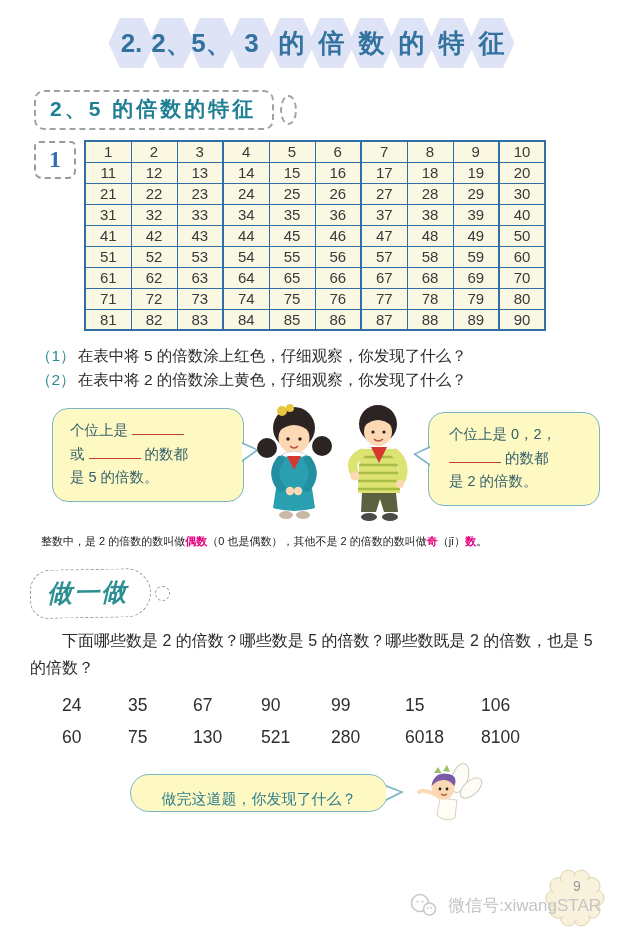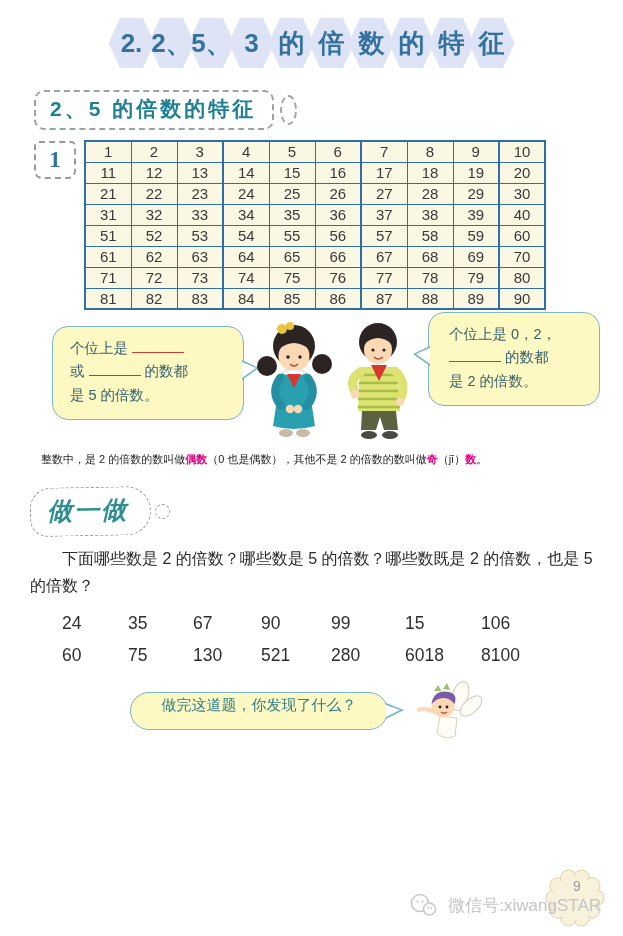--- a/index.html
+++ b/index.html
@@ -32,21 +32,21 @@
 
   
   .questions { margin:13px 0 0 36px; font-size:15.5px; line-height:1.55; }
   .q-num { color:#2e8b8d; margin-right:2px; }
 
   
   .kids { position:relative; height:130px; margin-top:2px; }
   .bubble { position:absolute; background:#fef9c3; border:1.5px solid #7ab6c5; border-radius:16px;
             font-size:14.5px; color:#35616b; line-height:1.62; }
   .bubble-girl { left:52px; top:14px; width:192px; height:94px; padding:10px 10px 6px 17px; }
-  .bubble-boy  { left:428px; top:0; width:172px; height:94px; padding:10px 10px 6px 20px; }
+  .bubble-boy  { left:428px; top:18px; width:172px; height:94px; padding:10px 10px 6px 20px; }
   .tail { position:absolute; width:0; height:0; }
   .tail-r { right:-16px; top:33px; border-top:8px solid transparent; border-bottom:12px solid transparent;
             border-left:17px solid #7ab6c5; }
   .tail-r:after { content:""; position:absolute; left:-17px; top:-6px; border-top:6px solid transparent;
             border-bottom:10px solid transparent; border-left:14px solid #fff; }
   .tail-l { left:-16px; top:33px; border-top:8px solid transparent; border-bottom:12px solid transparent;
             border-right:17px solid #7ab6c5; }
   .tail-l:after { content:""; position:absolute; left:3px; top:-6px; border-top:6px solid transparent;
             border-bottom:10px solid transparent; border-right:14px solid #fff; }
   .blank { display:inline-block; width:52px; height:12px; border-bottom:1.6px solid #c43c35; }
@@ -66,21 +66,21 @@
 
   
   .practice-question { margin:10px 30px 0 30px; font-size:16px; line-height:1.68; text-indent:2em; }
   .numbers-grid { margin:14px 0 0 62px; display:grid; row-gap:11px;
                   grid-template-columns:66px 65px 68px 70px 74px 76px 90px;
                   font-size:17.5px; color:#2e2e2e; }
 
   
   .fairy-row { position:relative; height:74px; margin-top:12px; }
   .bubble-fairy { left:130px; top:14px; width:258px; height:38px; border-radius:19px;
-                  display:flex; align-items:flex-start; justify-content:center;
+                  display:flex; align-items:flex-end; justify-content:center;
                   font-size:15px; color:#2e7d8a; }
   .tail-fr { right:-17px; top:10px; border-top:7px solid transparent; border-bottom:9px solid transparent;
              border-left:18px solid #7ab6c5; }
   .tail-fr:after { content:""; position:absolute; left:-18px; top:-5px; border-top:5px solid transparent;
              border-bottom:7px solid transparent; border-left:14px solid #fff; }
   .fairy-svg { position:absolute; left:412px; top:-2px; }
 
   
   .footer { position:absolute; right:22px; bottom:18px; display:flex; align-items:center; }
   .flower { position:absolute; right:-6px; top:-26px; z-index:0; }
@@ -160,20 +160,32 @@
             <td>33</td>
             <td>34</td>
             <td>35</td>
             <td>36</td>
             <td>37</td>
             <td>38</td>
             <td>39</td>
             <td>40</td>
           </tr>
           <tr>
+            <td>41</td>
+            <td>42</td>
+            <td>43</td>
+            <td>44</td>
+            <td>45</td>
+            <td>46</td>
+            <td>47</td>
+            <td>48</td>
+            <td>49</td>
+            <td>50</td>
+          </tr>
+          <tr>
             <td>51</td>
             <td>52</td>
             <td>53</td>
             <td>54</td>
             <td>55</td>
             <td>56</td>
             <td>57</td>
             <td>58</td>
             <td>59</td>
             <td>60</td>
@@ -211,20 +223,24 @@
             <td>86</td>
             <td>87</td>
             <td>88</td>
             <td>89</td>
             <td>90</td>
           </tr>
         </tbody>
       </table>
   </div>
 
+  <div class="questions" id="questions">
+      <div><span class="q-num">（1）</span><span>在表中将 5 的倍数涂上红色，仔细观察，你发现了什么？</span></div>
+      <div><span class="q-num">（2）</span><span>在表中将 2 的倍数涂上黄色，仔细观察，你发现了什么？</span></div>
+    </div>
 
   <div class="kids">
     <div class="bubble bubble-girl">
       <span id="girl-bubble-text"><span>个位上是 </span><span class="blank"></span><br><span>或 </span><span class="blank"></span><span> 的数都</span><br><span>是 5 的倍数。</span></span>
       <div class="tail tail-r"></div>
     </div>
 
     <svg class="girl-svg" width="92" height="126" viewBox="0 0 92 126">
       <circle cx="17" cy="52" r="10" fill="#2b2422"></circle>
       <circle cx="72" cy="50" r="10" fill="#2b2422"></circle>

